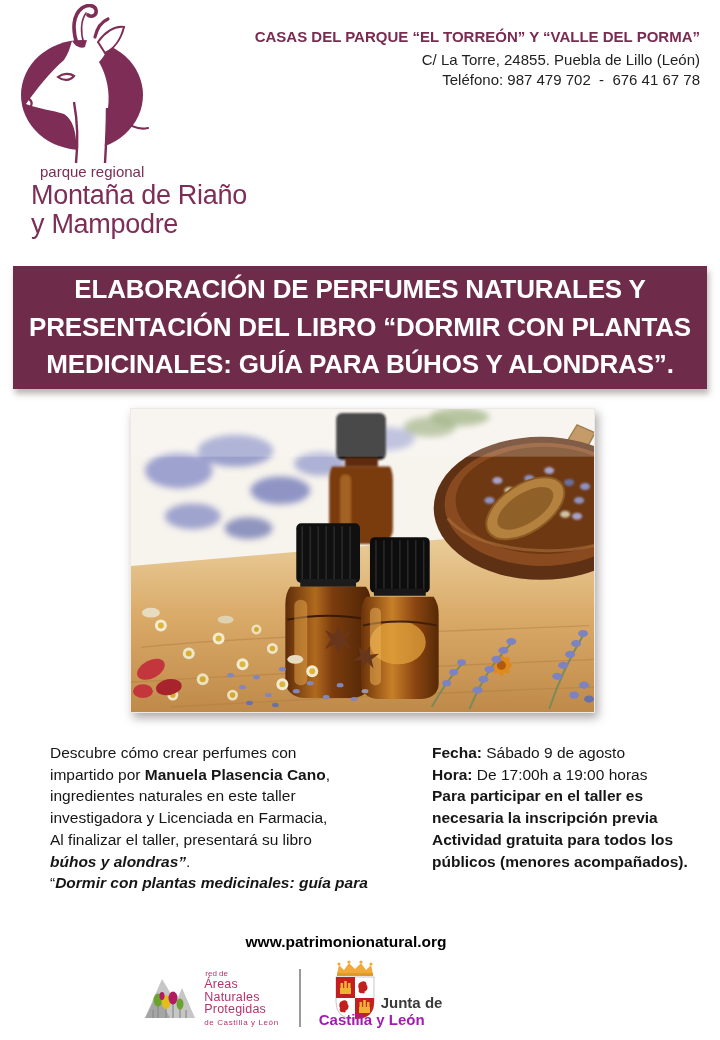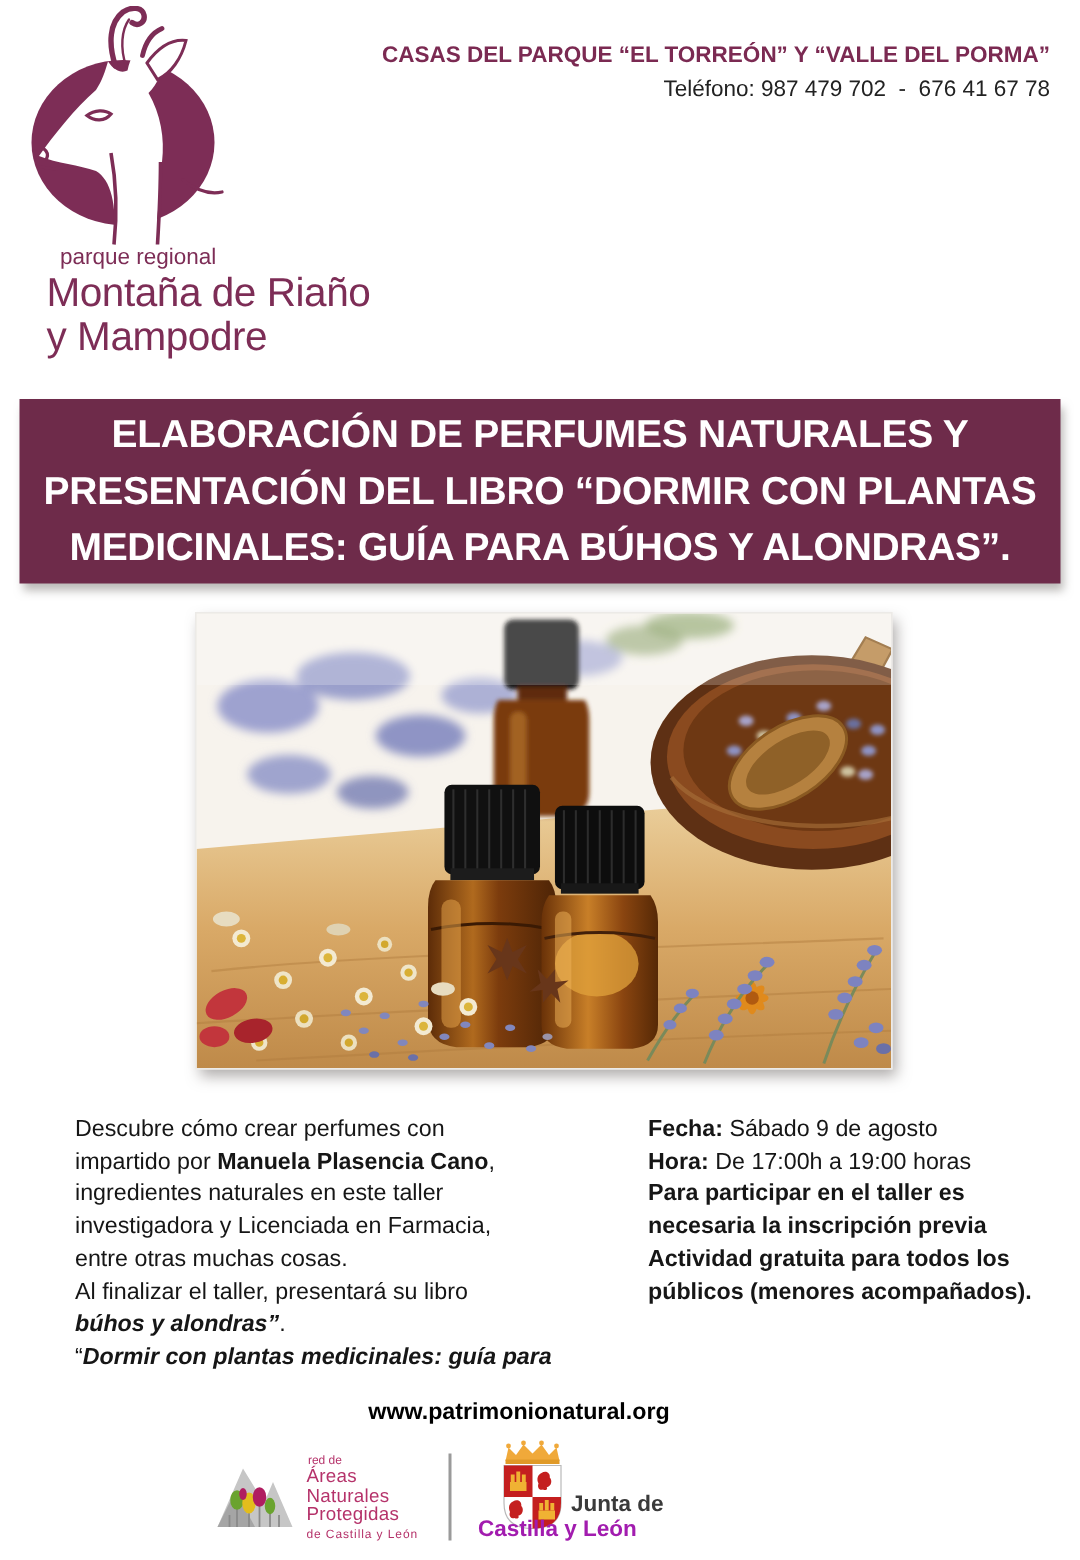--- a/index.html
+++ b/index.html
@@ -90,20 +90,21 @@
     </svg>
     <div class="logo-tagline">parque regional</div>
     <div class="logo-name">
       <div>Montaña de Riaño</div>
       <div>y Mampodre</div>
     </div>
   </div>
 
   <div class="contact">
     <div class="contact-title">CASAS DEL PARQUE “EL TORREÓN” Y “VALLE DEL PORMA”</div>
+    <div>C/ La Torre, 24855. Puebla de Lillo (León)</div>
     <div>Teléfono: 987 479 702&nbsp; - &nbsp;676 41 67 78</div>
   </div>
 
   <div class="banner">
     <div class="banner-line">ELABORACIÓN DE PERFUMES NATURALES Y</div>
     <div class="banner-line">PRESENTACIÓN DEL LIBRO “DORMIR CON PLANTAS</div>
     <div class="banner-line">MEDICINALES: GUÍA PARA BÚHOS Y ALONDRAS”.</div>
   </div>
 
   <div class="photo">
@@ -339,21 +340,20 @@
       </g>
       <rect width="465" height="48" fill="#ffffff" opacity="0.22"></rect>
     </svg>
   </div>
 
   <div class="desc">
     <div>Descubre cómo crear perfumes con</div>
     <div><span>impartido por </span><b>Manuela Plasencia Cano</b><span>,</span></div>
     <div>ingredientes naturales en este taller</div>
     <div>investigadora y Licenciada en Farmacia,</div>
-    <div>entre otras muchas cosas.</div>
     <div>Al finalizar el taller, presentará su libro</div>
     <div><span class="bi">búhos y alondras”</span><span>.</span></div>
     <div><span>“</span><span class="bi">Dormir con plantas medicinales: guía para</span></div>
   </div>
 
   <div class="details">
     <div><b>Fecha:</b> <span>Sábado 9 de agosto</span></div>
     <div><b>Hora:</b> <span>De 17:00h a 19:00 horas</span></div>
     <div><b>Para participar en el taller es necesaria la inscripción previa</b></div>
     <div><b>Actividad gratuita para todos los públicos (menores acompañados).</b></div>

